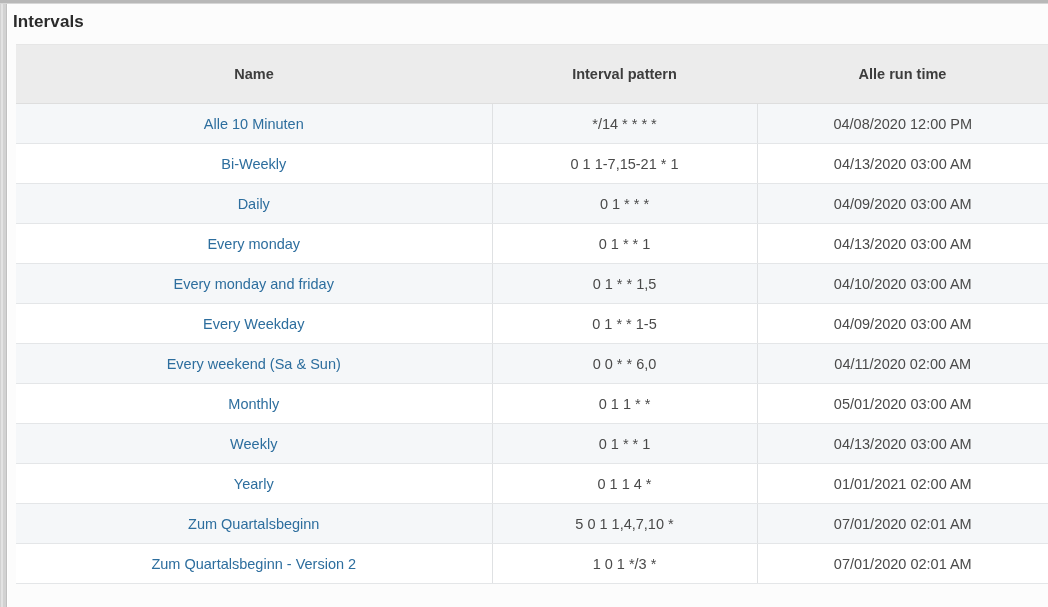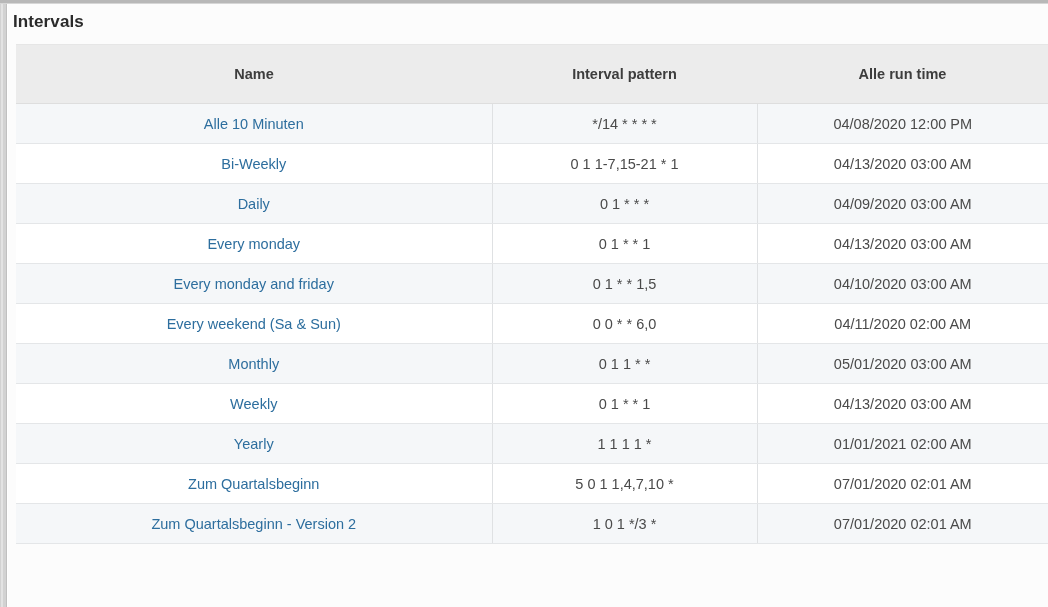--- a/index.html
+++ b/index.html
@@ -185,37 +185,42 @@
               <td class="cell-name"><a class="name-link">Every monday</a></td>
               <td class="mono-ish">0 1 * * 1</td>
               <td>04/13/2020 03:00 AM</td>
             </tr>
             <tr>
               <td class="cell-name"><a class="name-link">Every monday and friday</a></td>
               <td class="mono-ish">0 1 * * 1,5</td>
               <td>04/10/2020 03:00 AM</td>
             </tr>
             <tr>
+              <td class="cell-name"><a class="name-link">Every Weekday</a></td>
+              <td class="mono-ish">0 1 * * 1-5</td>
+              <td>04/09/2020 03:00 AM</td>
+            </tr>
+            <tr>
               <td class="cell-name"><a class="name-link">Every weekend (Sa &amp; Sun)</a></td>
               <td class="mono-ish">0 0 * * 6,0</td>
               <td>04/11/2020 02:00 AM</td>
             </tr>
             <tr>
               <td class="cell-name"><a class="name-link">Monthly</a></td>
               <td class="mono-ish">0 1 1 * *</td>
               <td>05/01/2020 03:00 AM</td>
             </tr>
             <tr>
               <td class="cell-name"><a class="name-link">Weekly</a></td>
               <td class="mono-ish">0 1 * * 1</td>
               <td>04/13/2020 03:00 AM</td>
             </tr>
             <tr>
               <td class="cell-name"><a class="name-link">Yearly</a></td>
-              <td class="mono-ish">1 1 1 1 *</td>
+              <td class="mono-ish">0 1 1 4 *</td>
               <td>01/01/2021 02:00 AM</td>
             </tr>
             <tr>
               <td class="cell-name"><a class="name-link">Zum Quartalsbeginn</a></td>
               <td class="mono-ish">5 0 1 1,4,7,10 *</td>
               <td>07/01/2020 02:01 AM</td>
             </tr>
             <tr>
               <td class="cell-name"><a class="name-link">Zum Quartalsbeginn - Version 2</a></td>
               <td class="mono-ish">1 0 1 */3 *</td>

